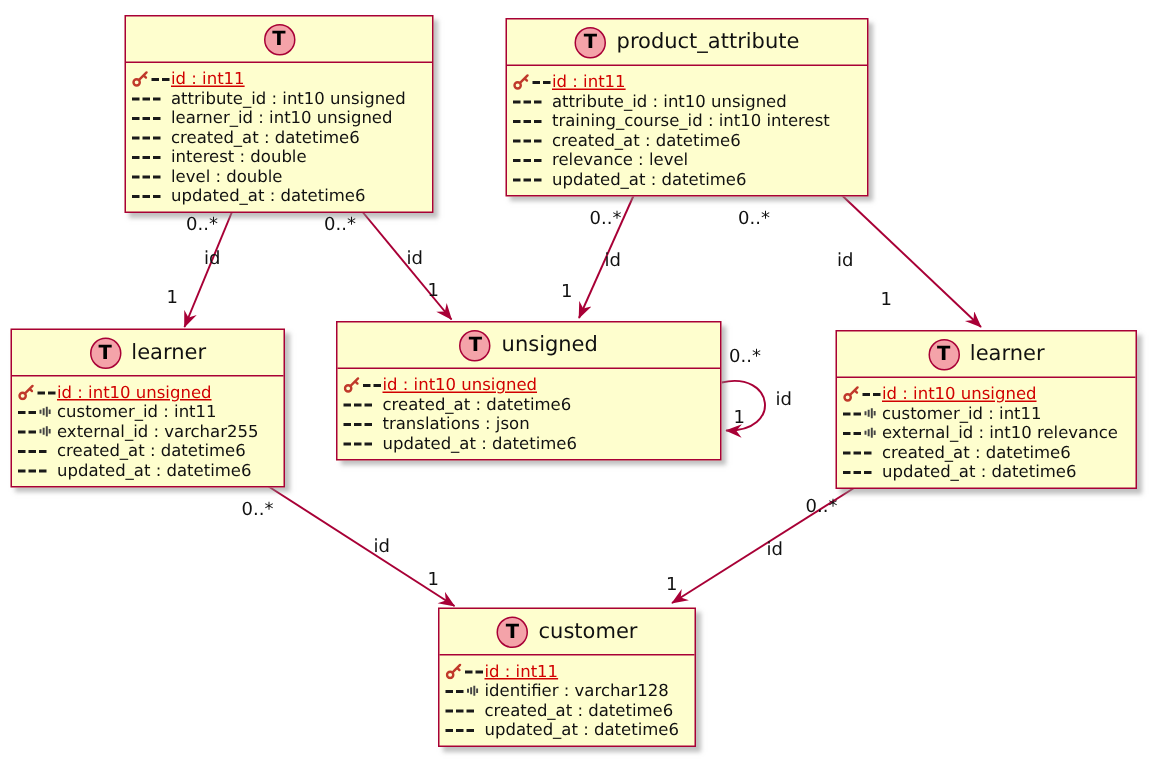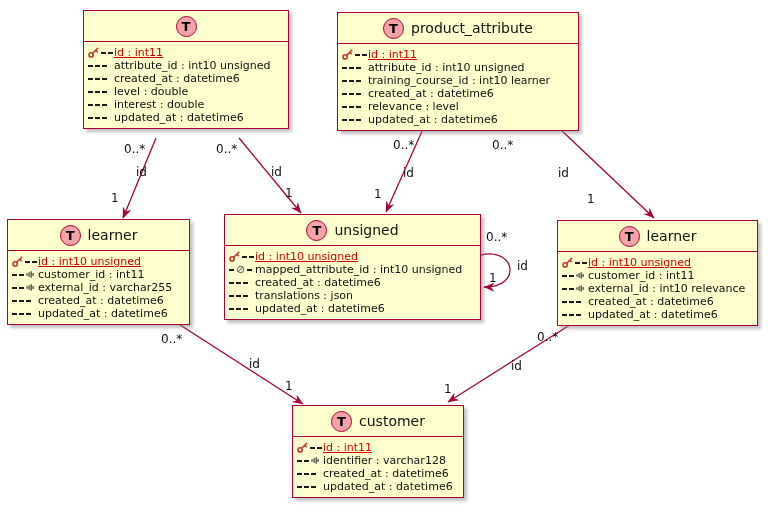--- a/index.html
+++ b/index.html
@@ -90,44 +90,52 @@
               <span class="dash"></span>
             </span>
             <span class="field-text">attribute_id : int10 unsigned</span>
           </div>
           <div class="field-row">
             <span class="field-icons">
               <span class="dash"></span>
               <span class="dash"></span>
               <span class="dash"></span>
             </span>
-            <span class="field-text">created_at : datetime6</span>
+            <span class="field-text">learner_id : int10 unsigned</span>
+          </div>
+          <div class="field-row">
+            <span class="field-icons">
+              <span class="dash"></span>
+              <span class="dash"></span>
+              <span class="dash"></span>
+            </span>
+            <span class="field-text">created_at : datetime6</span>
+          </div>
+          <div class="field-row">
+            <span class="field-icons">
+              <span class="dash"></span>
+              <span class="dash"></span>
+              <span class="dash"></span>
+            </span>
+            <span class="field-text">interest : double</span>
           </div>
           <div class="field-row">
             <span class="field-icons">
               <span class="dash"></span>
               <span class="dash"></span>
               <span class="dash"></span>
             </span>
             <span class="field-text">level : double</span>
           </div>
           <div class="field-row">
             <span class="field-icons">
               <span class="dash"></span>
               <span class="dash"></span>
               <span class="dash"></span>
             </span>
-            <span class="field-text">interest : double</span>
-          </div>
-          <div class="field-row">
-            <span class="field-icons">
-              <span class="dash"></span>
-              <span class="dash"></span>
-              <span class="dash"></span>
-            </span>
             <span class="field-text">updated_at : datetime6</span>
           </div>
         </div>
       </div>
       <div class="entity" style="left: 337px; top: 12px; width: 242px;">
         <div class="entity-header">
           <span class="spot">
             <span>T</span>
           </span>
           <span class="entity-title">product_attribute</span>
@@ -151,21 +159,21 @@
               <span class="dash"></span>
             </span>
             <span class="field-text">attribute_id : int10 unsigned</span>
           </div>
           <div class="field-row">
             <span class="field-icons">
               <span class="dash"></span>
               <span class="dash"></span>
               <span class="dash"></span>
             </span>
-            <span class="field-text">training_course_id : int10 learner</span>
+            <span class="field-text">training_course_id : int10 interest</span>
           </div>
           <div class="field-row">
             <span class="field-icons">
               <span class="dash"></span>
               <span class="dash"></span>
               <span class="dash"></span>
             </span>
             <span class="field-text">created_at : datetime6</span>
           </div>
           <div class="field-row">
@@ -254,31 +262,20 @@
           <div class="field-row">
             <span class="field-icons">
               <svg width="11" height="11" viewBox="0 0 11 11">
                 <circle cx="3.1" cy="7.9" r="2.1" fill="none" stroke="#C0392B" stroke-width="1.6"></circle>
                 <path d="M4.7 6.3 L9.7 1.3 M7.8 3.2 L9.3 4.7" stroke="#C0392B" stroke-width="1.6" fill="none" stroke-linecap="round"></path>
               </svg>
               <span class="dash"></span>
               <span class="dash"></span>
             </span>
             <span class="field-text pk">id : int10 unsigned</span>
-          </div>
-          <div class="field-row">
-            <span class="field-icons">
-              <span class="dash"></span>
-              <svg width="9" height="9" viewBox="0 0 9 9">
-                <circle cx="4.5" cy="4.5" r="3.1" fill="none" stroke="#7a7a7a" stroke-width="1.2"></circle>
-                <path d="M2.3 6.7 L6.7 2.3" stroke="#7a7a7a" stroke-width="1.2"></path>
-              </svg>
-              <span class="dash"></span>
-            </span>
-            <span class="field-text">mapped_attribute_id : int10 unsigned</span>
           </div>
           <div class="field-row">
             <span class="field-icons">
               <span class="dash"></span>
               <span class="dash"></span>
               <span class="dash"></span>
             </span>
             <span class="field-text">created_at : datetime6</span>
           </div>
           <div class="field-row">

